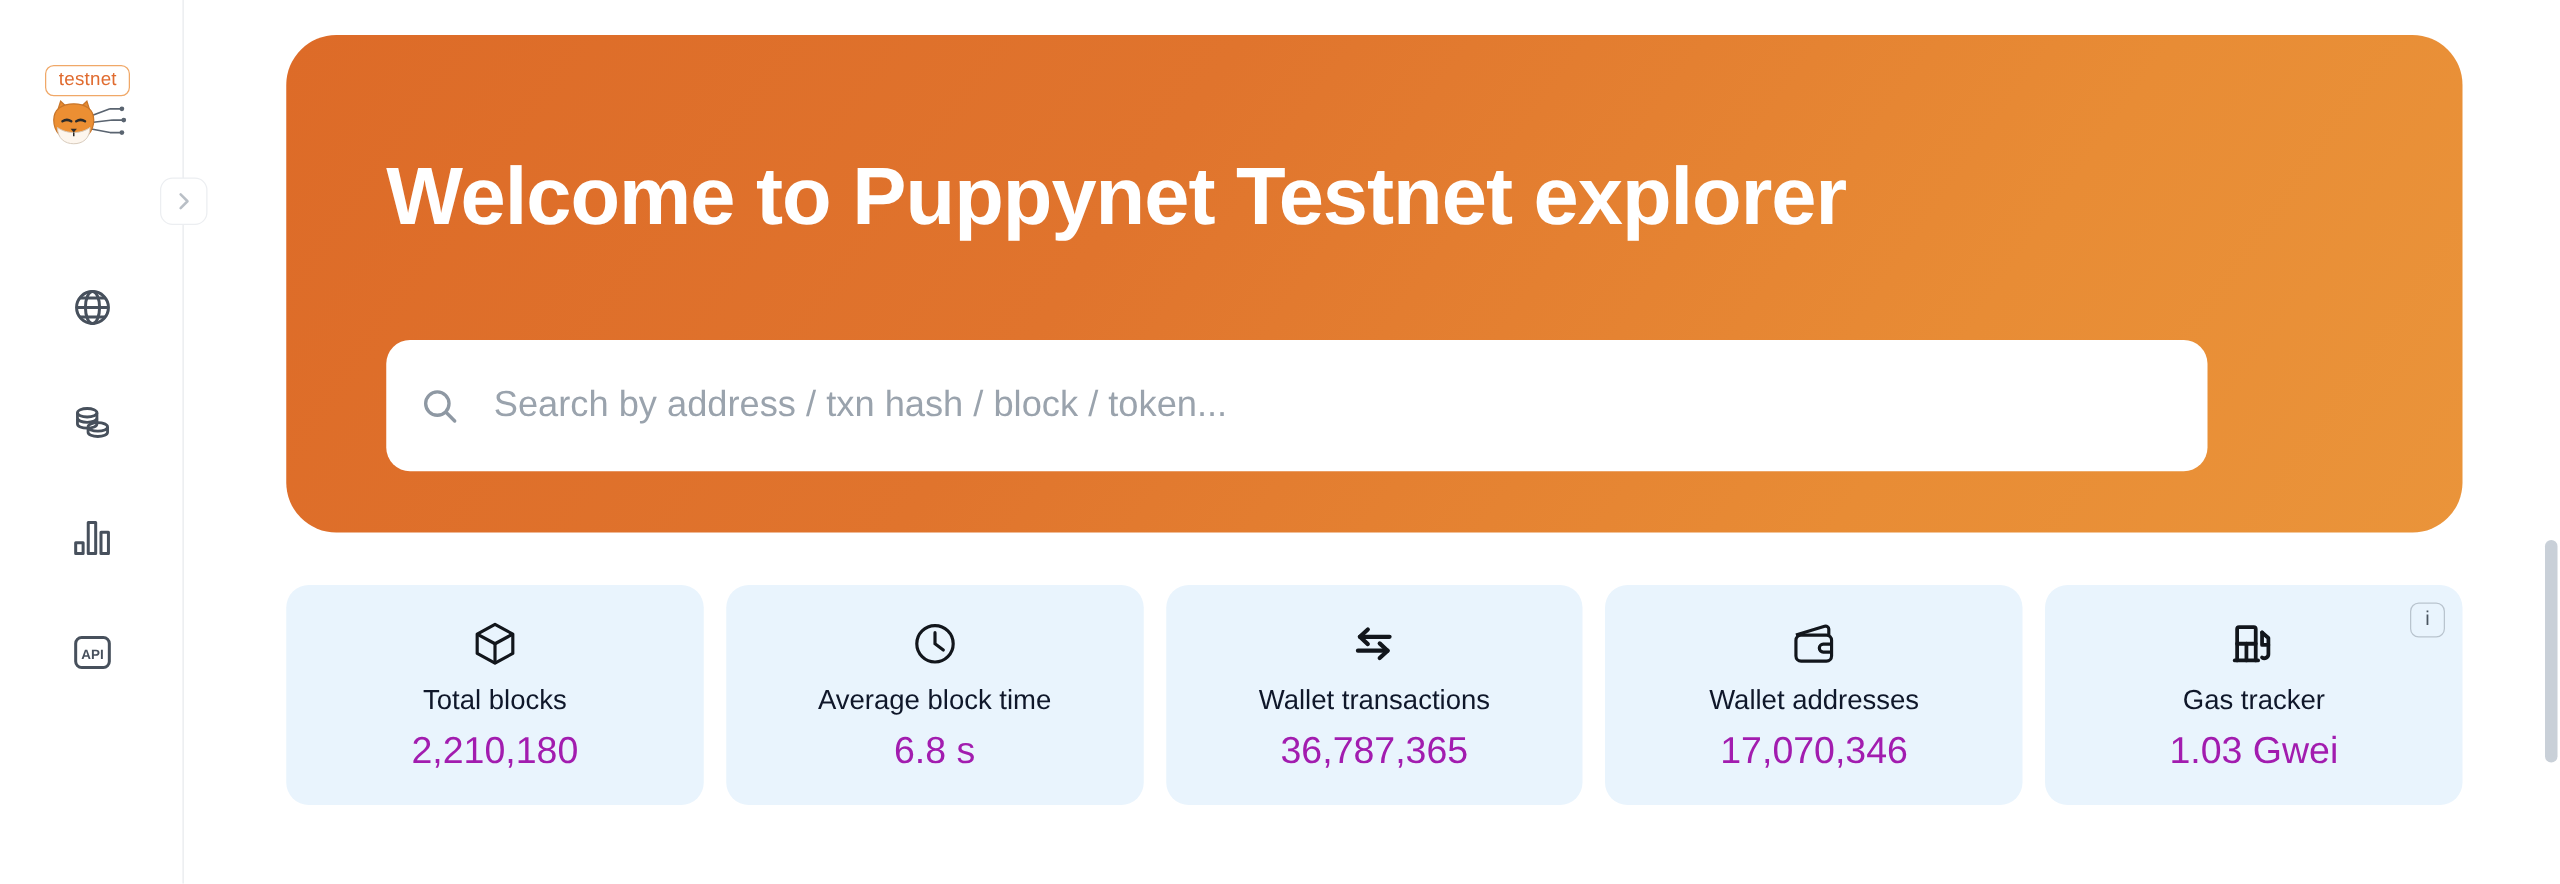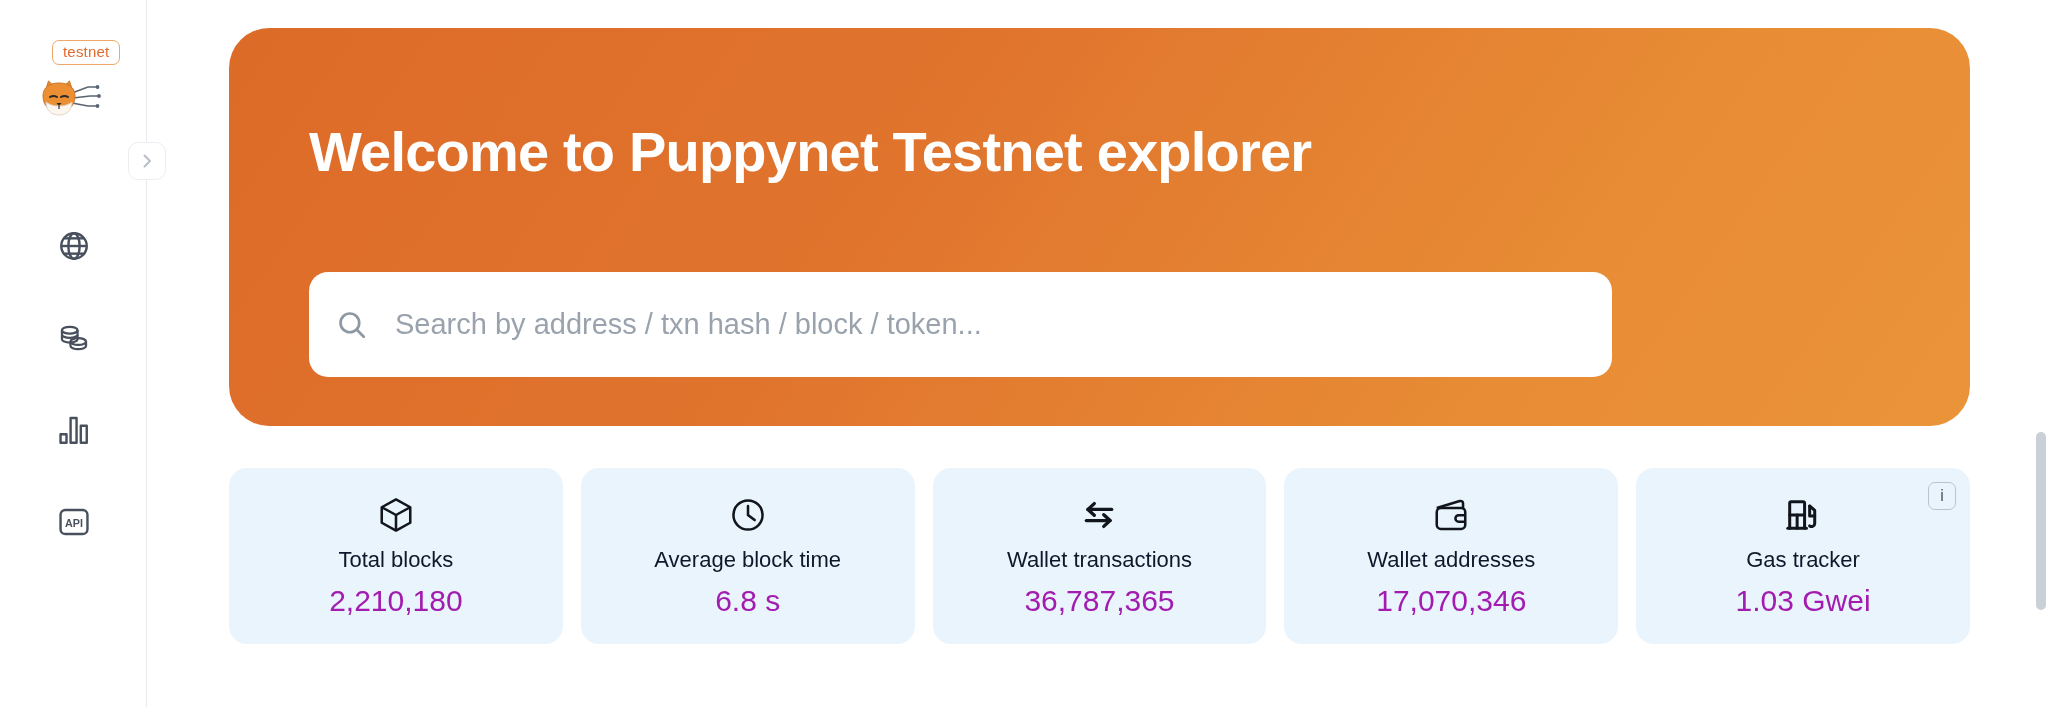--- a/index.html
+++ b/index.html
@@ -26,31 +26,30 @@
     top: 0;
     width: 147px;
     height: 707px;
     background: #ffffff;
     border-right: 1px solid #e8eaed;
   }
 
   .testnet-badge {
     position: absolute;
     left: 36px;
-    top: 40px;
+    top: 52px;
     padding: 3px 10px 4px 10px;
     border: 1px solid #f0a868;
     border-radius: 7px;
     color: #e06b2f;
     font-size: 15px;
     line-height: 1.05;
     letter-spacing: 0.2px;
     white-space: nowrap;
     font-family: "Liberation Sans", sans-serif;
-    margin-left: 16px;
   }
 
   .brand-logo {
     position: absolute;
     left: 36px;
     top: 78px;
     width: 66px;
     height: 44px;
   }
 
@@ -105,32 +104,32 @@
     height: 398px;
     border-radius: 40px;
     background: linear-gradient(125deg, #dd6b28 0%, #e0742d 38%, #e88c35 75%, #ea943a 100%);
   }
 
   .hero-title {
     position: absolute;
     left: 80px;
     top: 95px;
     color: #ffffff;
-    font-size: 56px;
+    font-size: 65px;
     font-weight: bold;
     letter-spacing: -0.8px;
     line-height: 1.05;
     white-space: nowrap;
   }
 
   .search-wrap {
     position: absolute;
     left: 80px;
     top: 244px;
-    width: 1303px;
+    width: 1457px;
     height: 105px;
     background: #ffffff;
     border-radius: 19px;
     display: flex;
     align-items: center;
   }
 
   .search-icon-box {
     width: 86px;
     display: flex;

